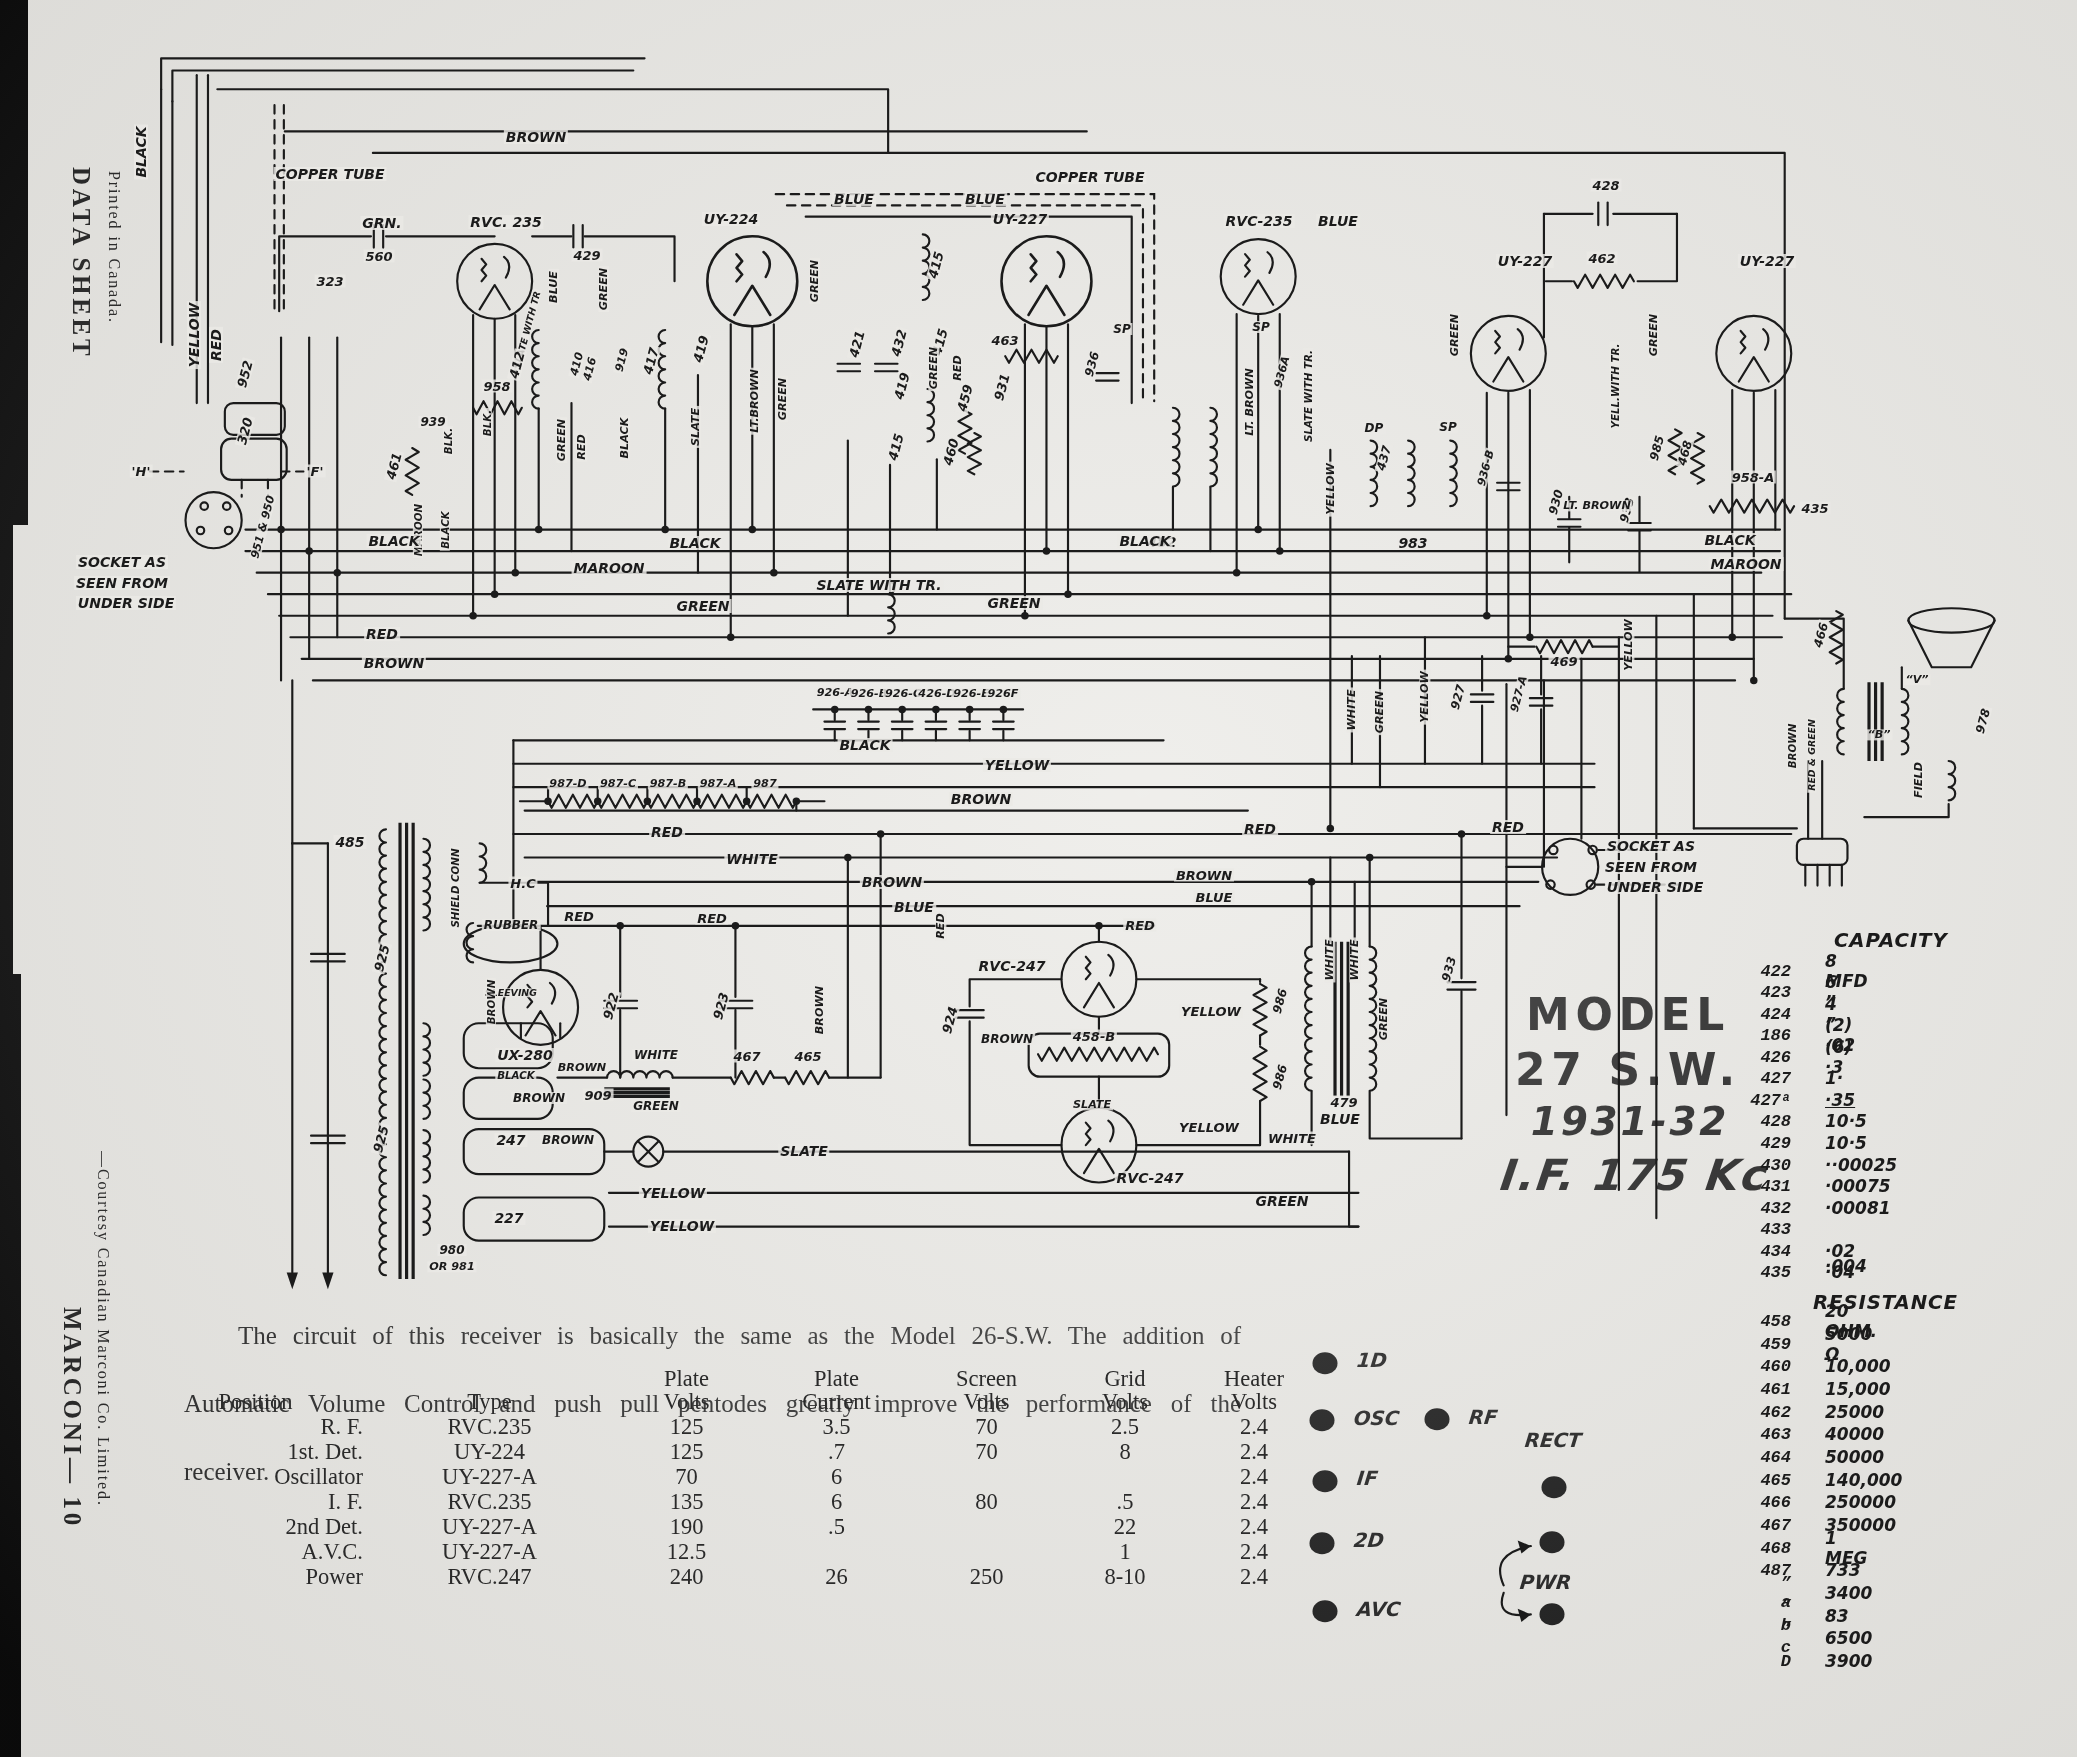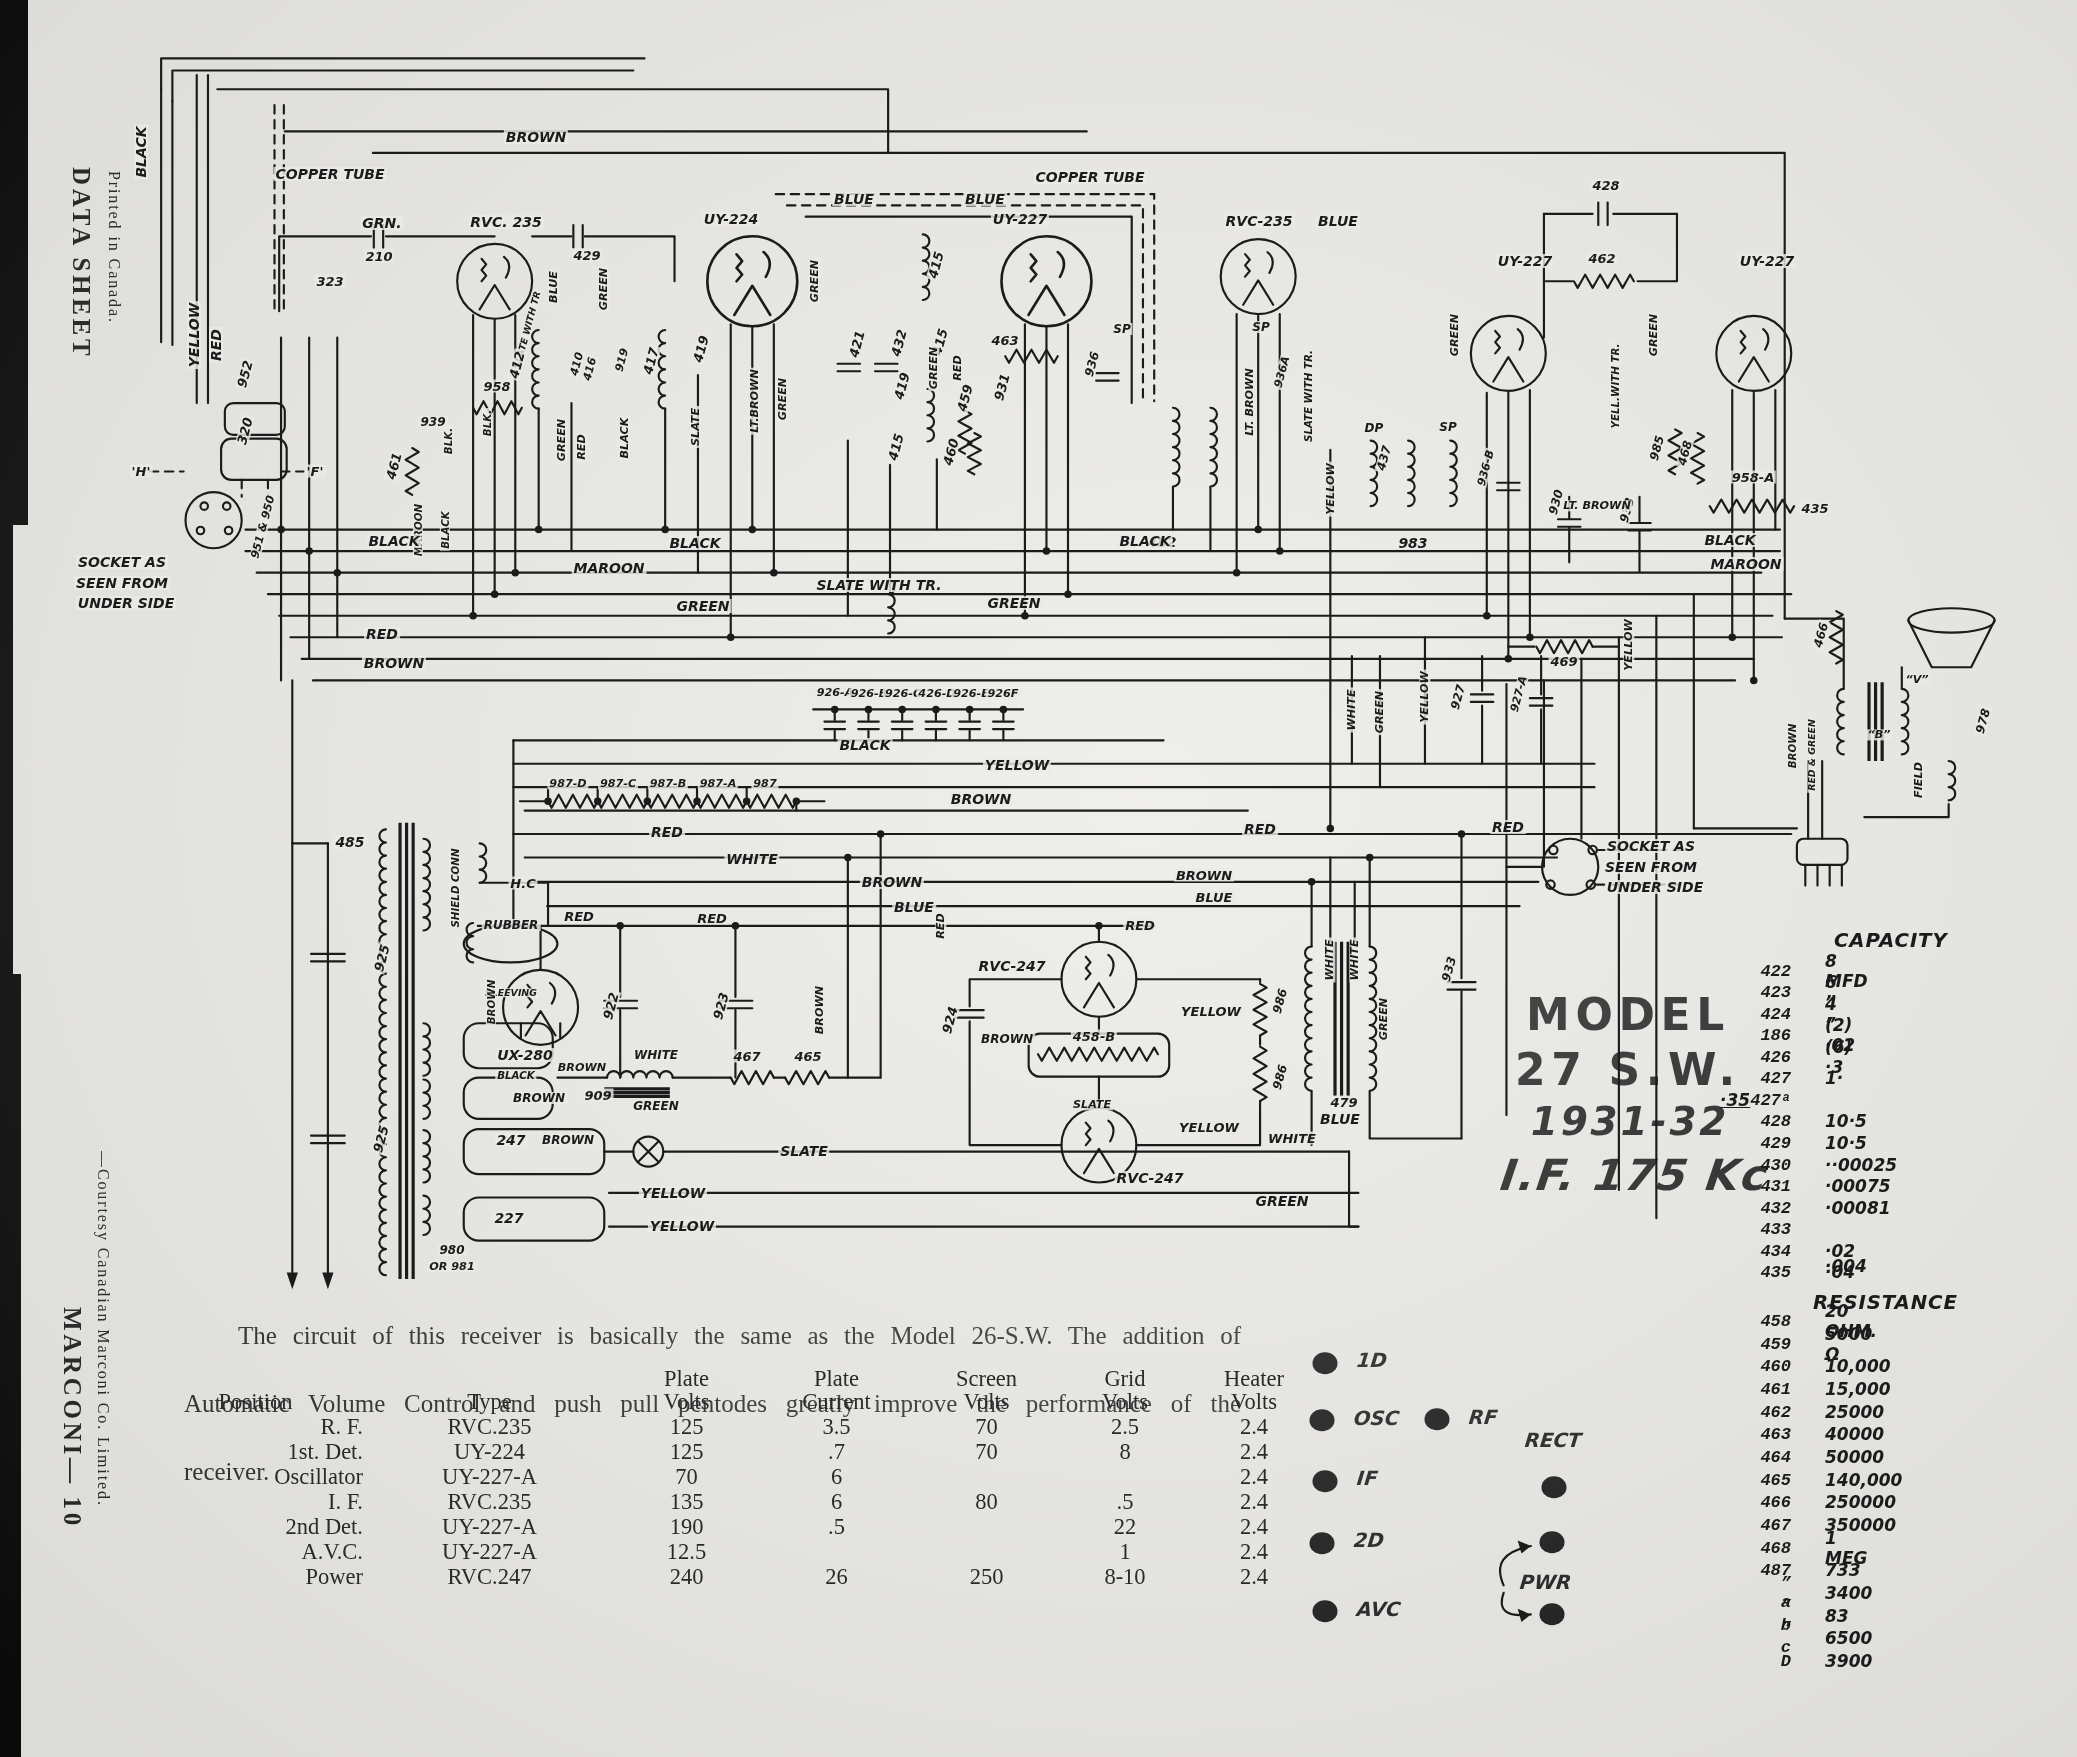--- a/index.html
+++ b/index.html
@@ -432,21 +432,21 @@
       <span class="hl" style="left: 263px; top: 527px; font-size: 11.2px; transform: translate(-50%, -50%) rotate(-75deg);">951 &amp; 950</span>
       <span class="hl" style="left: 141px; top: 471px; font-size: 13px;">'H'</span>
       <span class="hl" style="left: 315px; top: 471px; font-size: 13px;">'F'</span>
       <span class="hl" style="left: 122px; top: 562px; font-size: 14px;">SOCKET AS</span>
       <span class="hl" style="left: 122px; top: 583px; font-size: 14px;">SEEN FROM</span>
       <span class="hl" style="left: 126px; top: 603px; font-size: 14px;">UNDER SIDE</span>
       <span class="hl" style="left: 330px; top: 174px; font-size: 14px;">COPPER TUBE</span>
       <span class="hl" style="left: 536px; top: 137px; font-size: 14px;">BROWN</span>
       <span class="hl" style="left: 382px; top: 223px; font-size: 14px;">GRN.</span>
       <span class="hl" style="left: 506px; top: 222px; font-size: 14px;">RVC. 235</span>
-      <span class="hl" style="left: 379px; top: 256px; font-size: 13px;">210</span>
+      <span class="hl" style="left: 379px; top: 256px; font-size: 13px;">560</span>
       <span class="hl" style="left: 587px; top: 255px; font-size: 13px;">429</span>
       <span class="hl" style="left: 731px; top: 219px; font-size: 14px;">UY-224</span>
       <span class="hl" style="left: 854px; top: 199px; font-size: 14px;">BLUE</span>
       <span class="hl" style="left: 985px; top: 199px; font-size: 14px;">BLUE</span>
       <span class="hl" style="left: 1020px; top: 219px; font-size: 14px;">UY-227</span>
       <span class="hl" style="left: 1090px; top: 177px; font-size: 14px;">COPPER TUBE</span>
       <span class="hl" style="left: 1259px; top: 221px; font-size: 14px;">RVC-235</span>
       <span class="hl" style="left: 1338px; top: 221px; font-size: 14px;">BLUE</span>
       <span class="hl" style="left: 1606px; top: 185px; font-size: 13px;">428</span>
       <span class="hl" style="left: 1602px; top: 258px; font-size: 13px;">462</span>
@@ -716,21 +716,21 @@
       <span class="pval hand" style="left: 1825px; top: 992px;">6  ”</span>
       <span class="pnum hand" style="left: 1791px; top: 1014px;">424</span>
       <span class="pval hand" style="left: 1825px; top: 1014px;">4  ”</span>
       <span class="pnum hand" style="left: 1791px; top: 1035px;">186</span>
       <span class="pval hand" style="left: 1825px; top: 1035px;">(2) ·02</span>
       <span class="pnum hand" style="left: 1791px; top: 1057px;">426</span>
       <span class="pval hand" style="left: 1825px; top: 1057px;">(6) ·3</span>
       <span class="pnum hand" style="left: 1791px; top: 1078px;">427</span>
       <span class="pval hand" style="left: 1825px; top: 1078px;">1·</span>
       <span class="pnum hand" style="left: 1791px; top: 1100px;">427ᵃ</span>
-      <span class="pval hand" style="left: 1720px; top: 1100px; text-decoration: underline;">·35</span>
+      <span class="pval hand" style="left: 1825px; top: 1100px; text-decoration: underline;">·35</span>
       <span class="pnum hand" style="left: 1791px; top: 1121px;">428</span>
       <span class="pval hand" style="left: 1825px; top: 1121px;">10·5</span>
       <span class="pnum hand" style="left: 1791px; top: 1143px;">429</span>
       <span class="pval hand" style="left: 1825px; top: 1143px;">10·5</span>
       <span class="pnum hand" style="left: 1791px; top: 1165px;">430</span>
       <span class="pval hand" style="left: 1825px; top: 1165px;">··00025</span>
       <span class="pnum hand" style="left: 1791px; top: 1186px;">431</span>
       <span class="pval hand" style="left: 1825px; top: 1186px;">·00075</span>
       <span class="pnum hand" style="left: 1791px; top: 1208px;">432</span>
       <span class="pval hand" style="left: 1825px; top: 1208px;">·00081</span>

